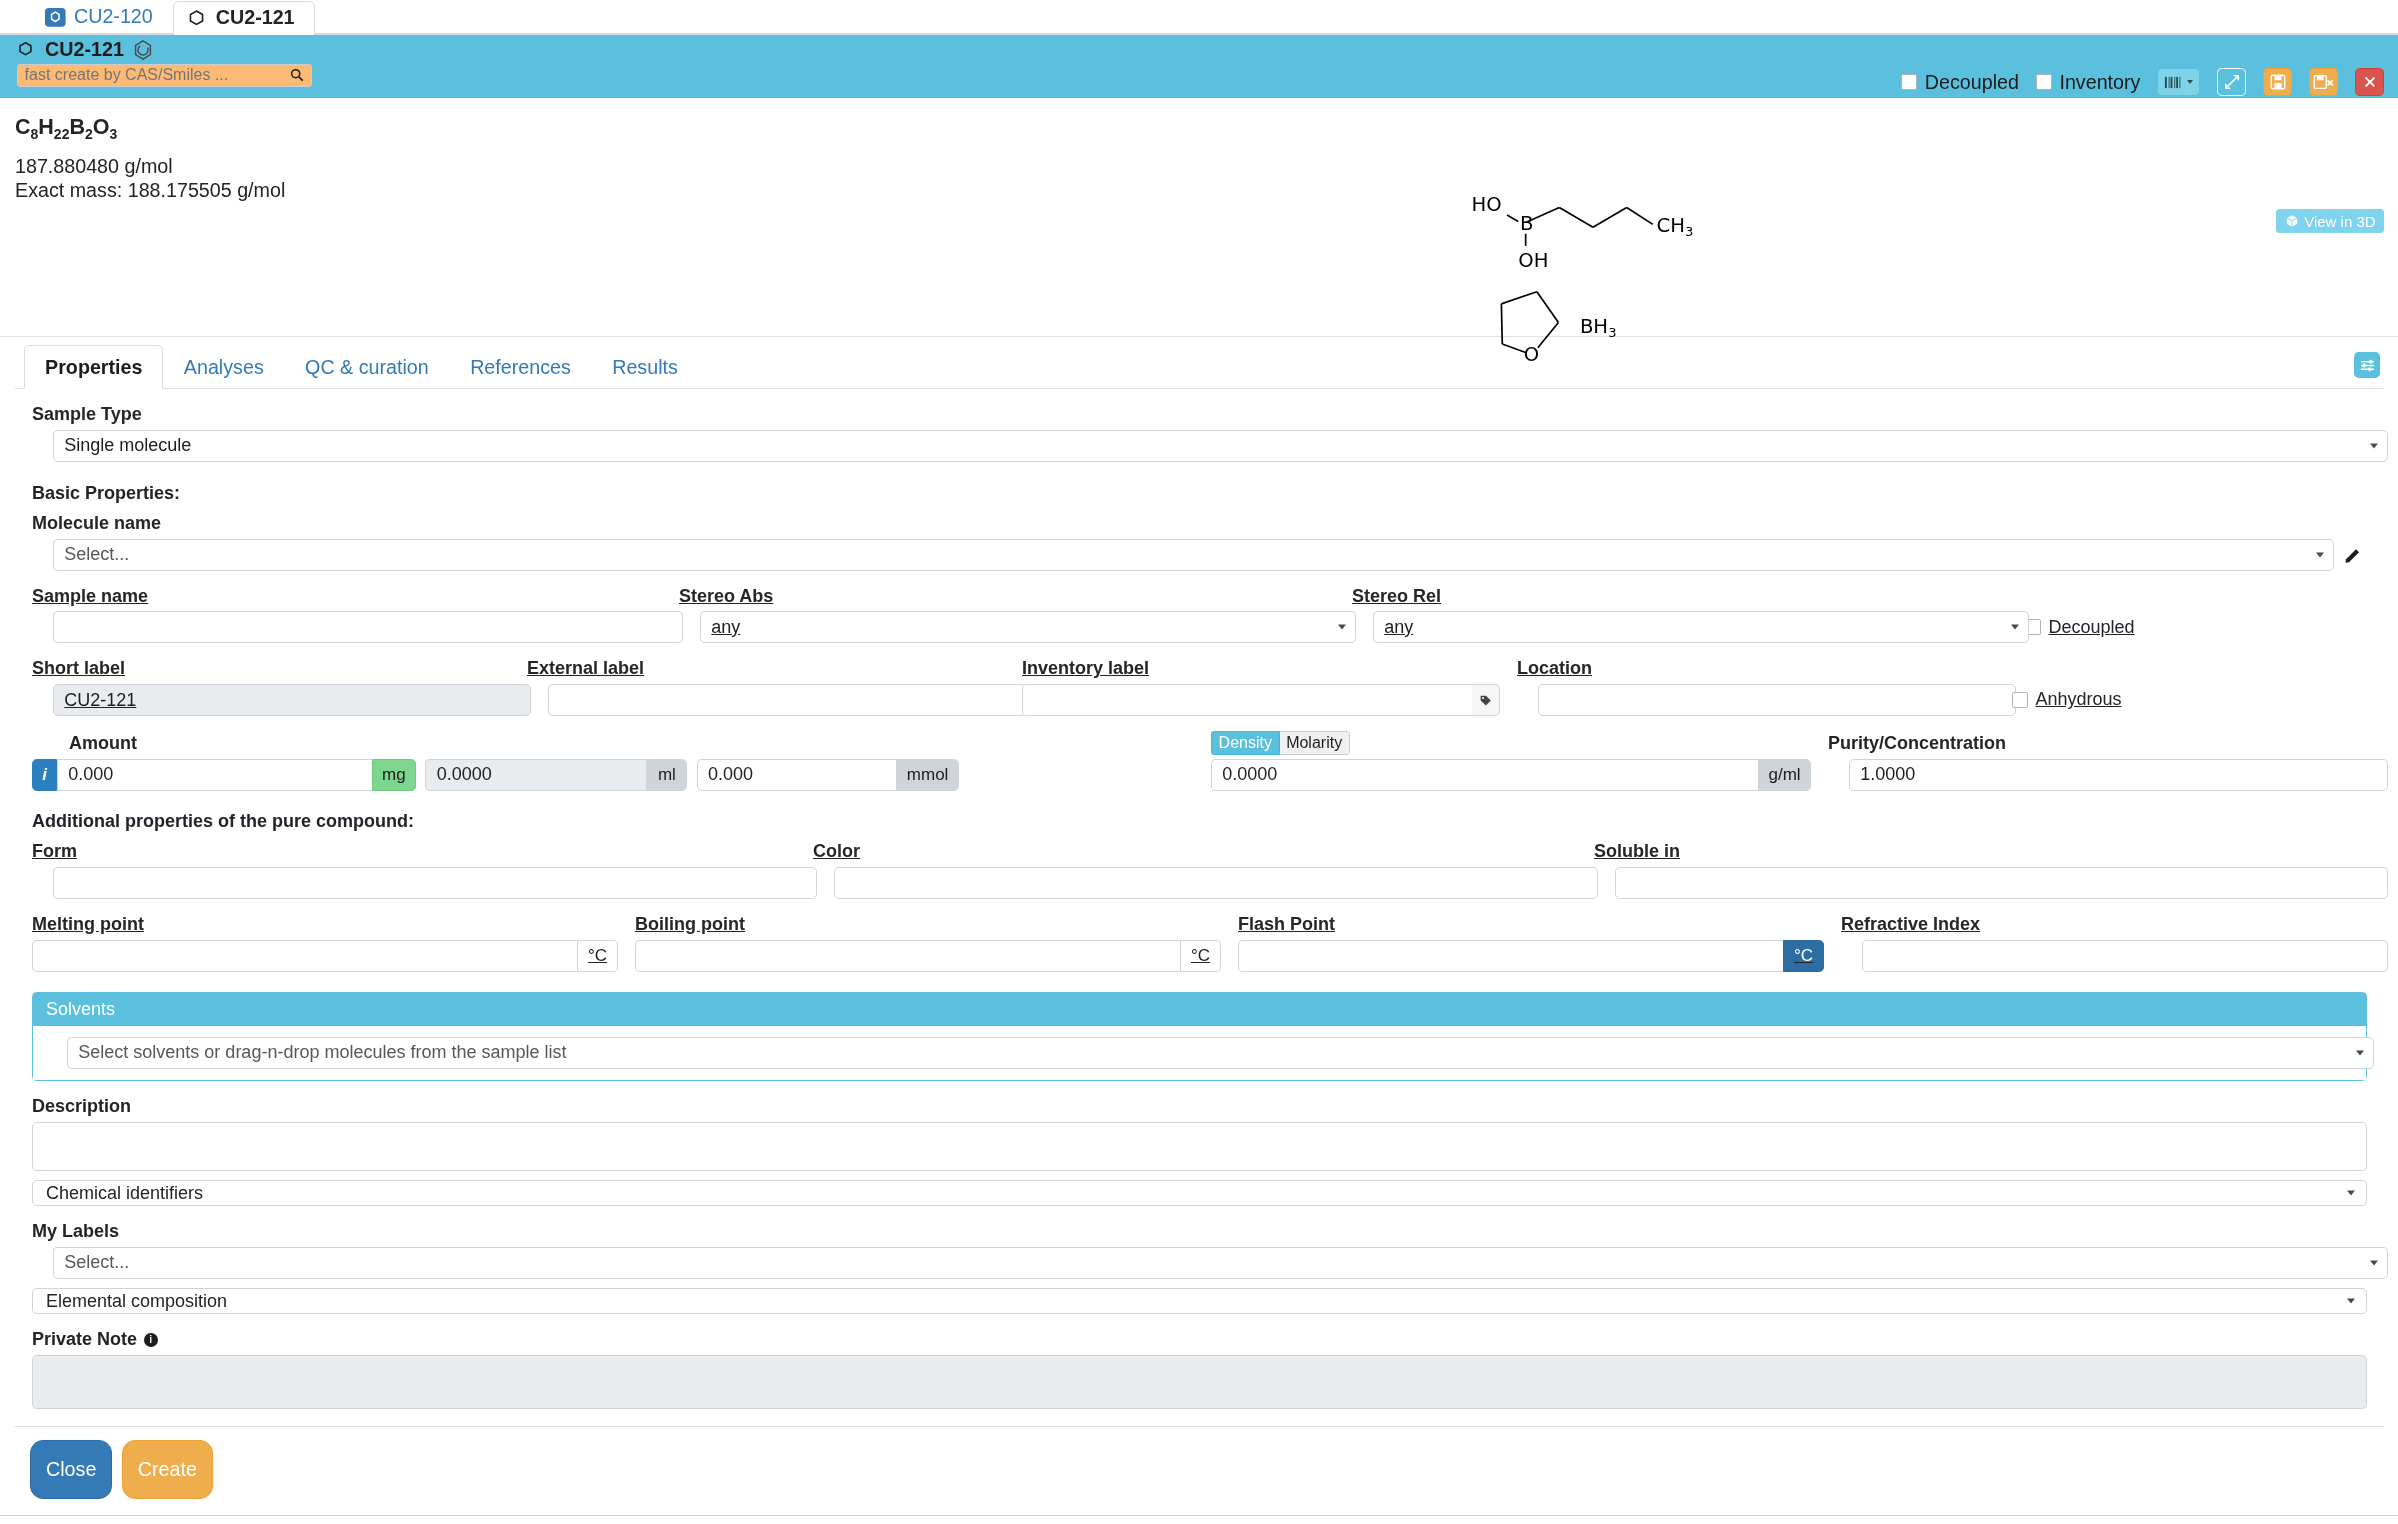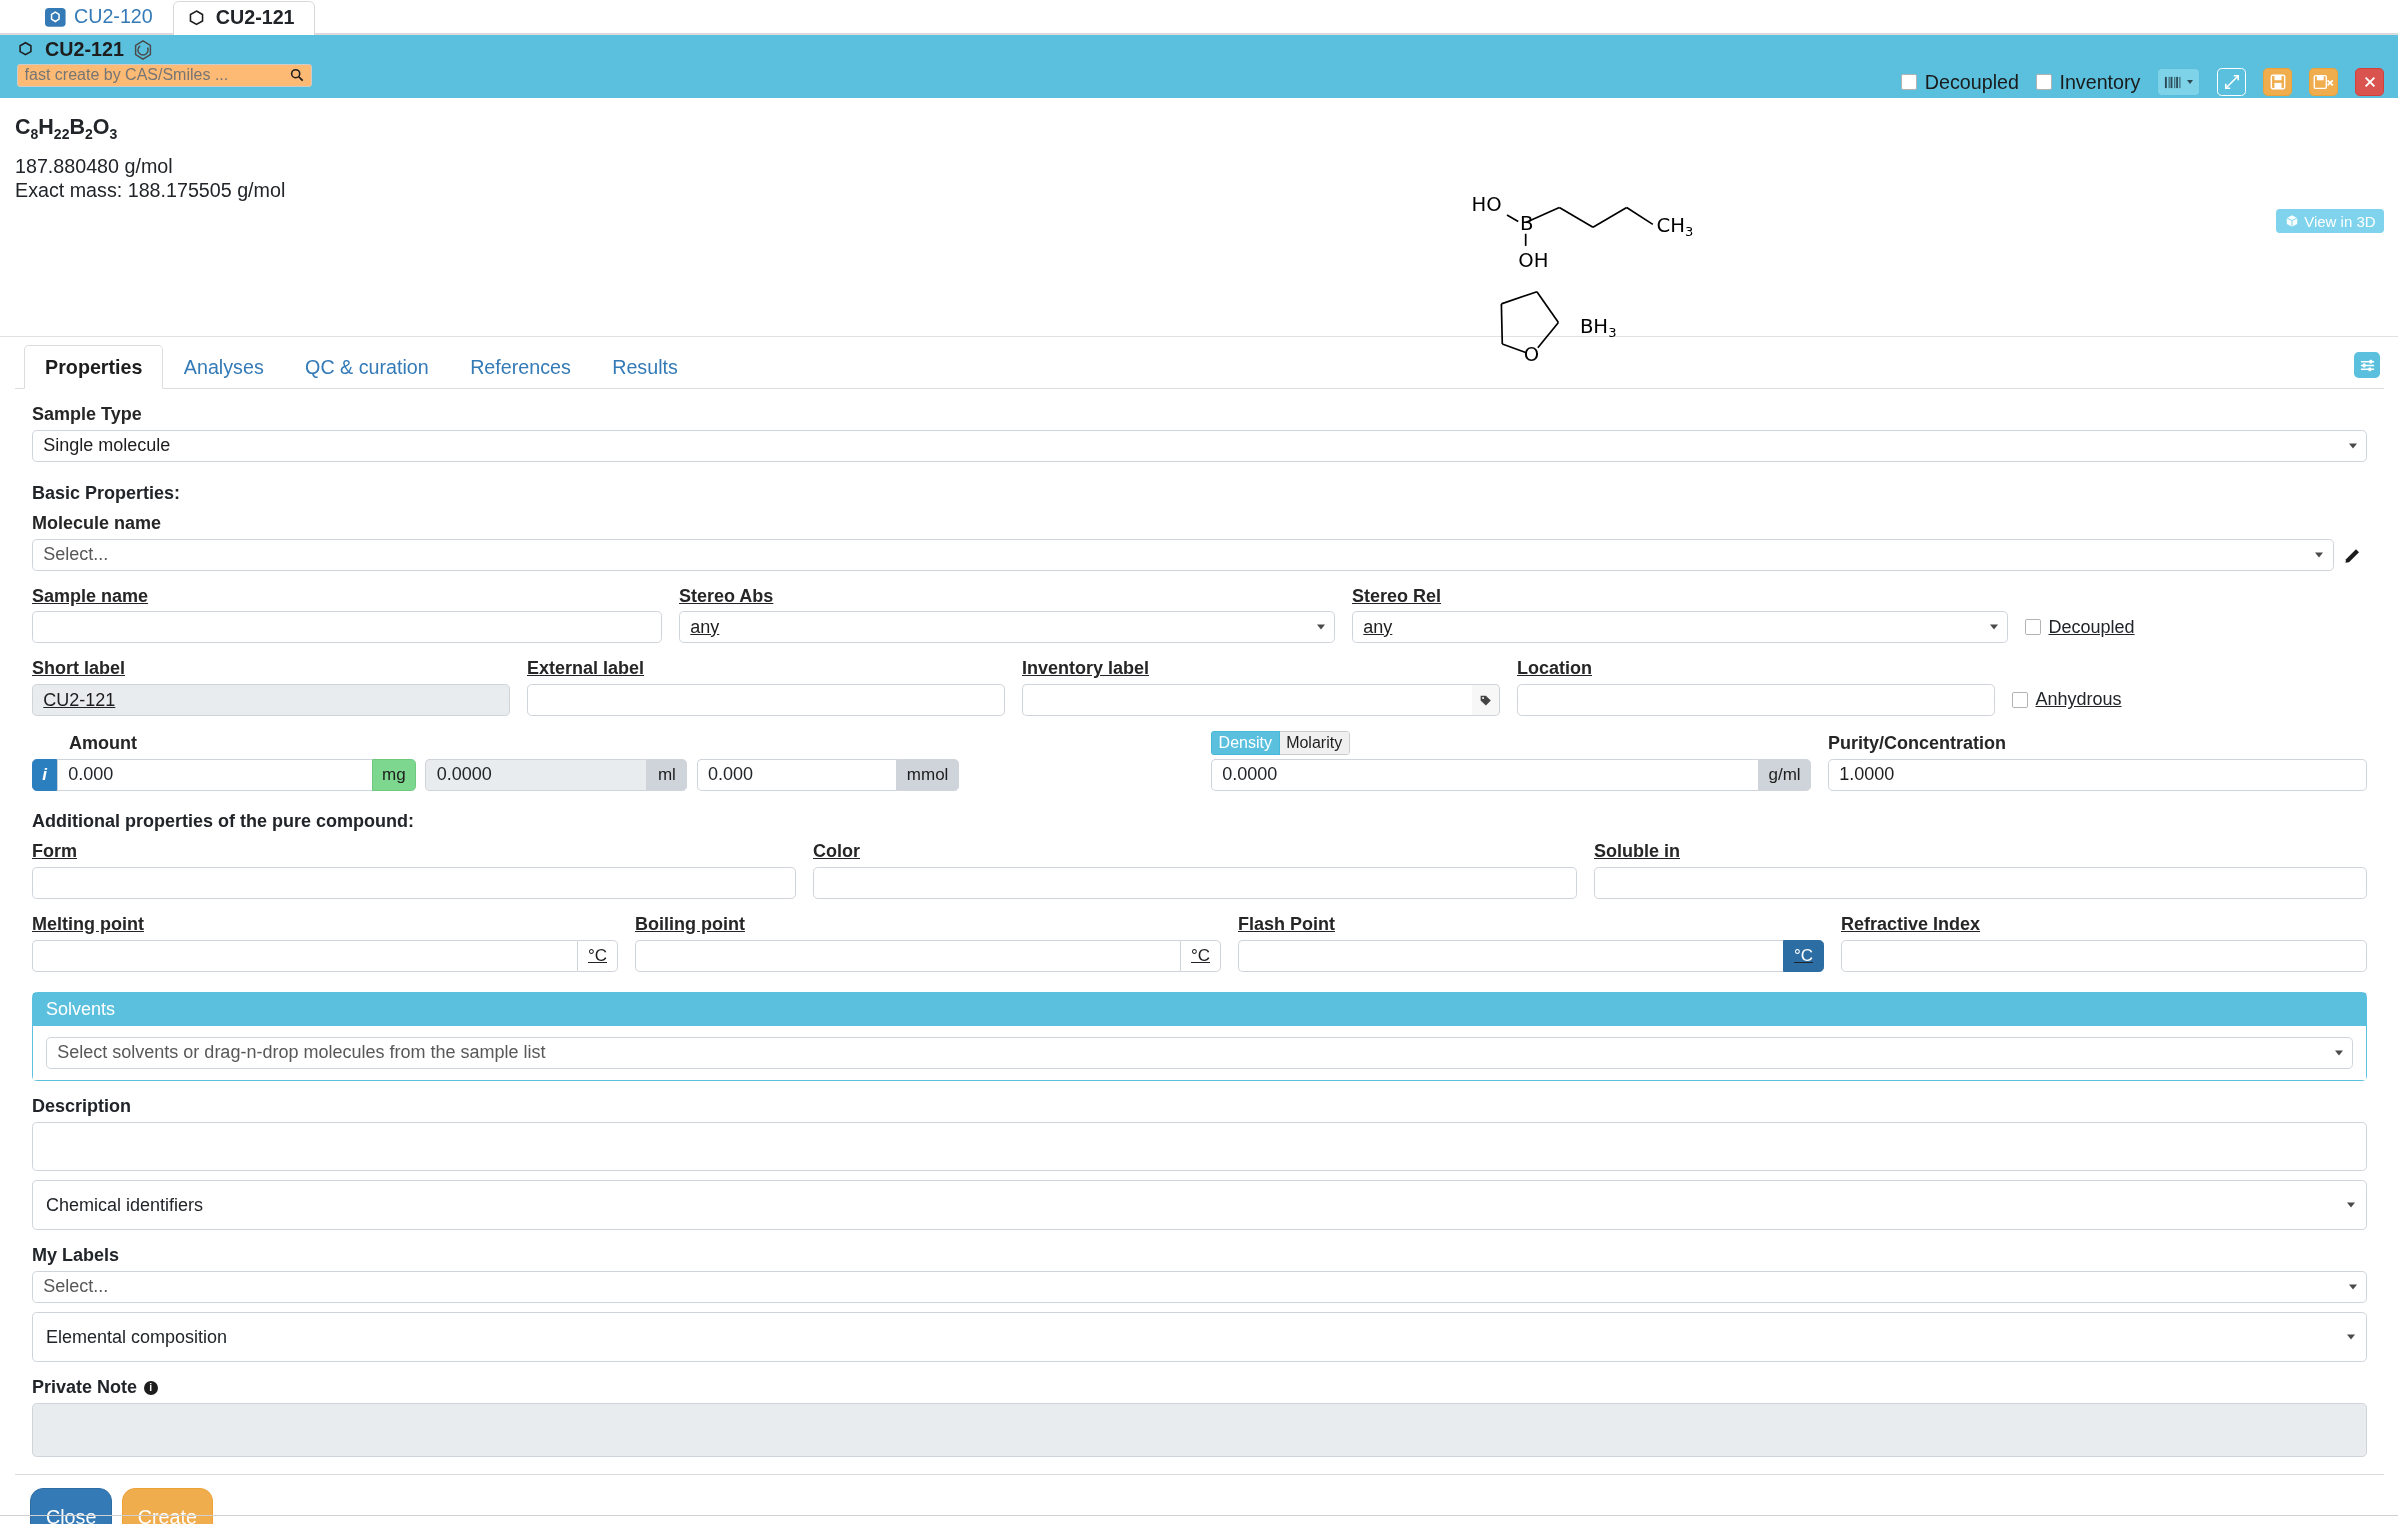--- a/index.html
+++ b/index.html
@@ -195,20 +195,21 @@
     width: 100%;
     height: 32px;
     border: 0.9px solid #ced4da;
     border-radius: 4.7px;
     background: #fff;
     font-size: 18px;
     color: #1d1d1d;
     padding: 0 10.3px;
     display:flex; align-items:center;
     font-family: "Liberation Sans", sans-serif;
+    margin-left: 21px;
   }
   .ctl.disabled { background:#e9ecef; }
   .ctl.placeholder { color:#585858; }
   .select {
     position: relative;
     padding-right: 28px;
   }
   .select .chev {
     position:absolute; right:9.4px; top:50%; transform:translateY(-50%);
     width: 0; height: 0;
@@ -288,21 +289,21 @@
   }
   .card-body { padding: 11.2px 13px; background:#fff; }
 
   .textarea {
     width:100%; height:49px;
     border:0.9px solid #ced4da; border-radius:4.7px; background:#fff;
   }
   .textarea.grey { background:#e9ecef; height:54px; }
 
   .accordion {
-    width:100%; height:50px;
+    width:100%; height:26px;
     border:0.9px solid #ced4da; border-radius:4.7px;
     background:#fff; font-size:18px;
     display:flex; align-items:center;
     padding: 0 13px;
     position:relative;
     margin-top: 9.4px;
     cursor:pointer;
   }
   .accordion .chev {
     position:absolute; right:11.2px; top:50%; transform:translateY(-50%);

